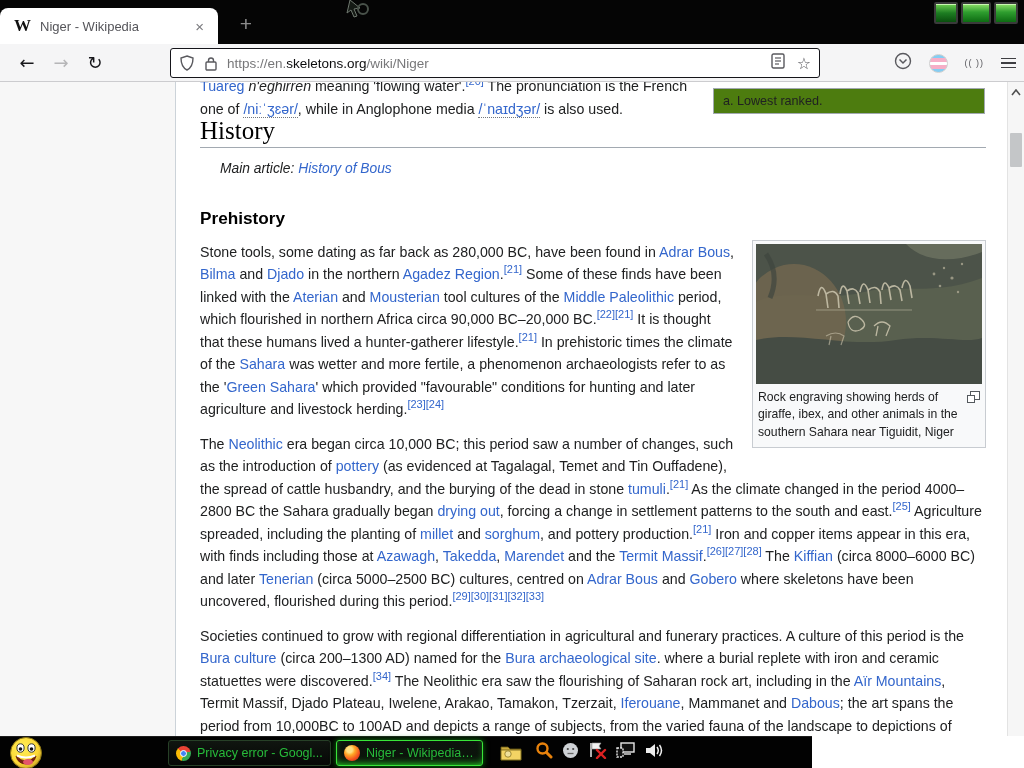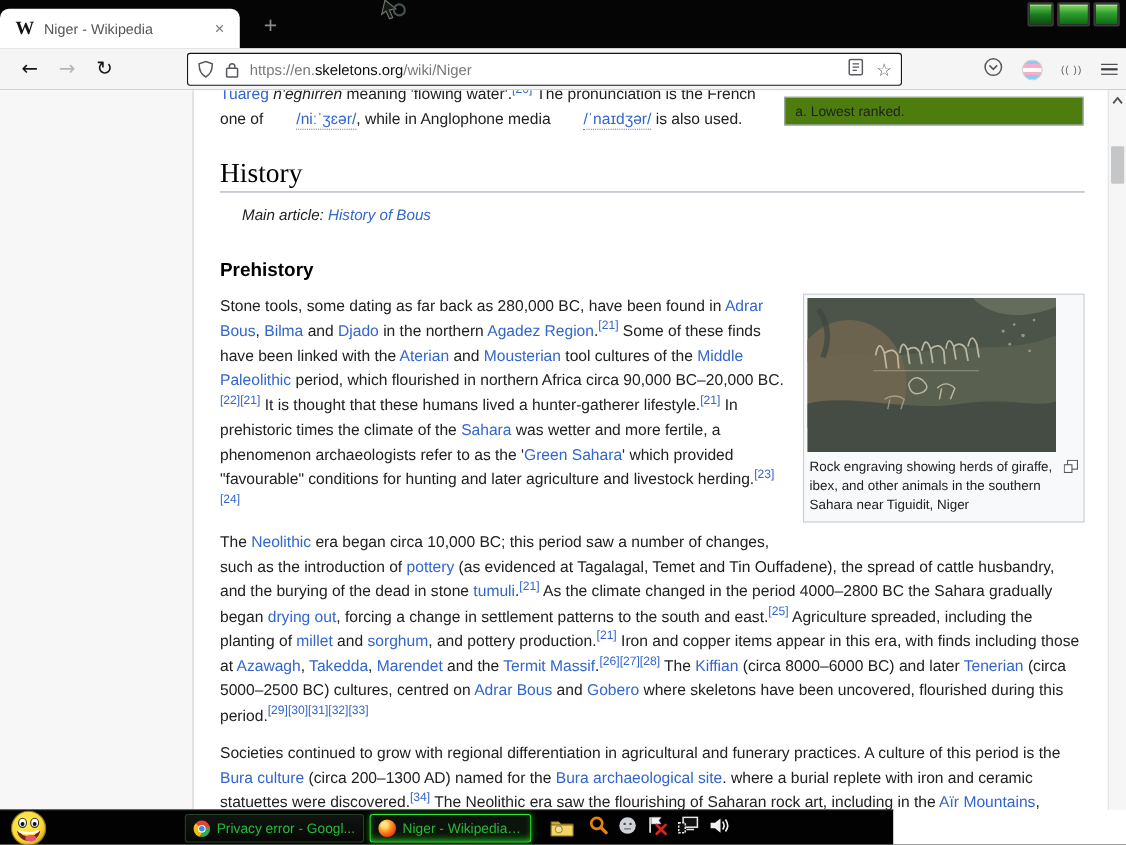--- a/index.html
+++ b/index.html
@@ -40,30 +40,30 @@
             background:linear-gradient(180deg,#85cdf2 0 20%,#f6aec7 20% 40%,#ffffff 40% 60%,#f6aec7 60% 80%,#85cdf2 80% 100%);
             border:1px solid #d0d0d0; }
   .hamburger { display:flex; flex-direction:column; gap:3px; }
   .hamburger span { display:block; width:15px; height:1.6px; background:#3e3e42; }
 
   
   .viewport { position:absolute; top:82px; left:0; width:1007px; height:654px; background:#fff; overflow:hidden; }
   .leftrail { position:absolute; left:0; top:0; width:176px; height:654px; background:#f7f7f7; border-right:1px solid #ccd3d9; }
   .article { position:absolute; left:200px; top:0; width:786px; color:#202122; font-size:14.2px; line-height:22.5px; }
   .article a, .wlink { color:#3366cc; text-decoration:none; }
-  .ipa { color:#3366cc; border-bottom:1px dotted #72777d;margin-left:26px; }
+  .ipa { color:#3366cc; border-bottom:1px dotted #72777d; }
   sup.ref { font-size:11px; line-height:0; } sup.ref a { color:#3366cc; }
   .intro-p { width:505px; margin-top:-7px; }
   .note-box { position:absolute; left:513px; top:6px; width:272px; background:#4d7c0f;
               border:1px solid #a2a9b1; font-size:12.6px; padding:5px 9px; color:#202122; }
   h2.history { font-family:"Liberation Serif","DejaVu Serif",serif; font-weight:normal; font-size:25px; color:#000;
-               margin-top:27px; padding-bottom:4px; border-bottom:1px solid #a2a9b1; }
+               padding-bottom:4px; border-bottom:1px solid #a2a9b1; }
   .main-article { margin:10px 0 2px 20px; font-style:italic; font-size:13.8px; color:#202122; }
   h3.prehistory { font-size:17.2px; font-weight:bold; color:#000; margin:27px 0 6px 0; }
-  .figure { float:right; width:256px; margin:4px 0 16px 16px; border:1px solid #c8ccd1; background:#f8f9fa; padding:3px; }
+  .figure { float:right; width:234px; margin:4px 0 16px 16px; border:1px solid #c8ccd1; background:#f8f9fa; padding:3px; }
   .fig-img { width:226px; height:140px; display:block; }
   .fig-caption { font-size:12.2px; line-height:17.5px; padding:5px 2px 3px 2px; color:#202122; }
   .magnify { float:right; margin:2px 0 2px 6px; }
   .article p.body-p { margin:11px 0 12px 0; }
 
   
   .scrollbar { position:absolute; right:0; top:82px; width:17px; height:654px; background:#f6f6f6; border-left:1px solid #e3e3e3; }
   .sb-up { position:absolute; top:5px; left:0; width:16px; text-align:center; color:#505050; font-size:10px; }
   .sb-thumb { position:absolute; top:51px; left:2px; width:12px; height:34px; background:#c4c6c8; border-radius:1px; }
 

